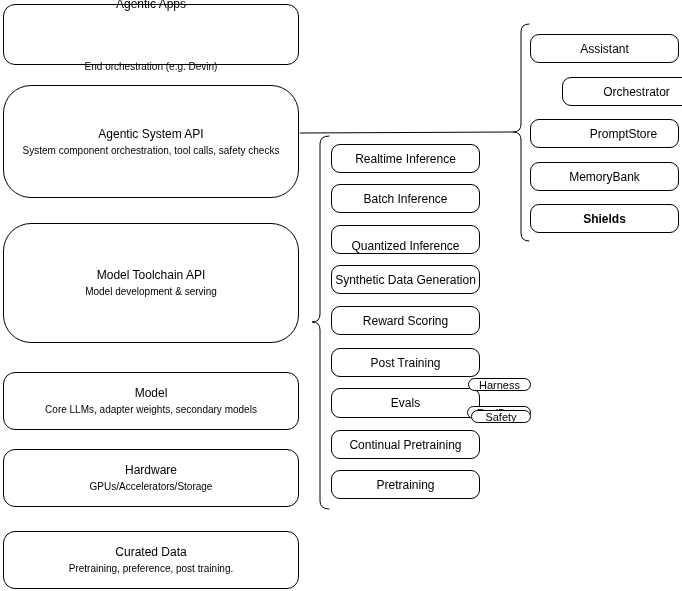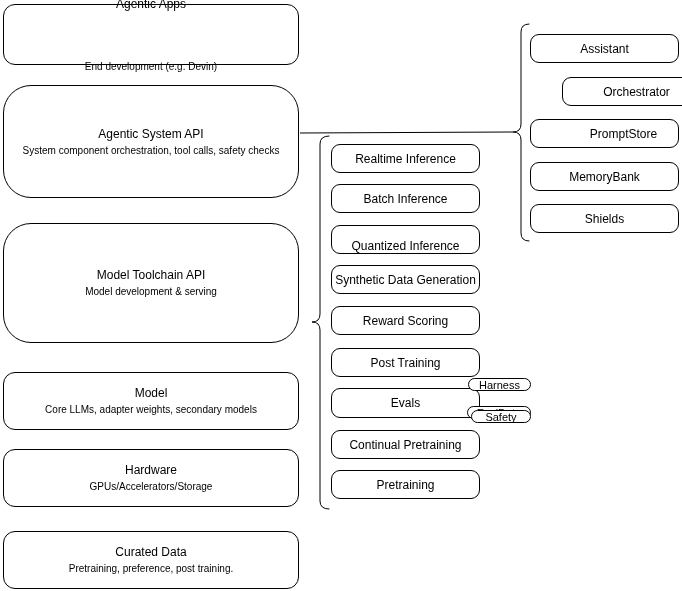--- a/index.html
+++ b/index.html
@@ -50,21 +50,21 @@
   #lb4 { left: 3px; top: 449px; width: 296px; height:  58px; border-radius: 12px; }
   #lb5 { left: 3px; top: 531px; width: 296px; height:  58px; border-radius: 12px; }
   
   .mid { left: 331px; width: 149px; height: 29px; border-radius: 9px; }
   #mb0 { top: 144px; } #mb1 { top: 184px; } #mb2 { top: 225px; justify-content: flex-end; }
   #mb3 { top: 265px; } #mb4 { top: 306px; } #mb5 { top: 348px; }
   #mb6 { top: 388px; height: 30px; } #mb7 { top: 430px; } #mb8 { top: 470px; text-align: right; }
   
   .rgt { left: 530px; width: 149px; height: 29px; border-radius: 9px; }
   #rb0 { top:  34px; } #rb1 { top:  77px; margin-left: 32px; } #rb2 { top: 119px; padding-left: 38px; }
-  #rb3 { top: 162px; } #rb4 { top: 204px; }
+  #rb3 { top: 162px; } #rb4 { top: 204px; font-weight: bold; }
   
   #pill0 { left: 468px; top: 378px; width: 63px; height: 13px; }
   #pill1 { left: 467px; top: 406px; width: 64px; height: 13px; }
   #pill2 { left: 471px; top: 410px; width: 60px; height: 13px; }
 </style>
 </head>
 <body>
 
 <div id="canvas">
 
@@ -72,21 +72,21 @@
 
     <path d="M300,133 L513,132" stroke="#000000" stroke-width="1" fill="none"></path>
 
     <path d="M329,136 Q320,136 320,144 L320,314 Q320,322 312,322 Q320,322 320,330 L320,501 Q320,509 329,509" stroke="#000000" stroke-width="1" fill="none" stroke-linecap="round"></path>
 
     <path d="M529,24 Q521,24 521,32 L521,124 Q521,132 513,132 Q521,132 521,140 L521,233 Q521,241 529,241" stroke="#000000" stroke-width="1" fill="none" stroke-linecap="round"></path>
   </svg>
 
   <div class="node" id="lb0">
     <div class="title">Agentic Apps</div>
-    <div class="subtitle">End development (e.g. Devin)</div>
+    <div class="subtitle">End orchestration (e.g. Devin)</div>
   </div>
   <div class="node" id="lb1">
     <div class="title">Agentic System API</div>
     <div class="subtitle">System component orchestration, tool calls, safety checks</div>
   </div>
   <div class="node" id="lb2">
     <div class="title">Model Toolchain API</div>
     <div class="subtitle">Model development &amp; serving</div>
   </div>
   <div class="node" id="lb3">

